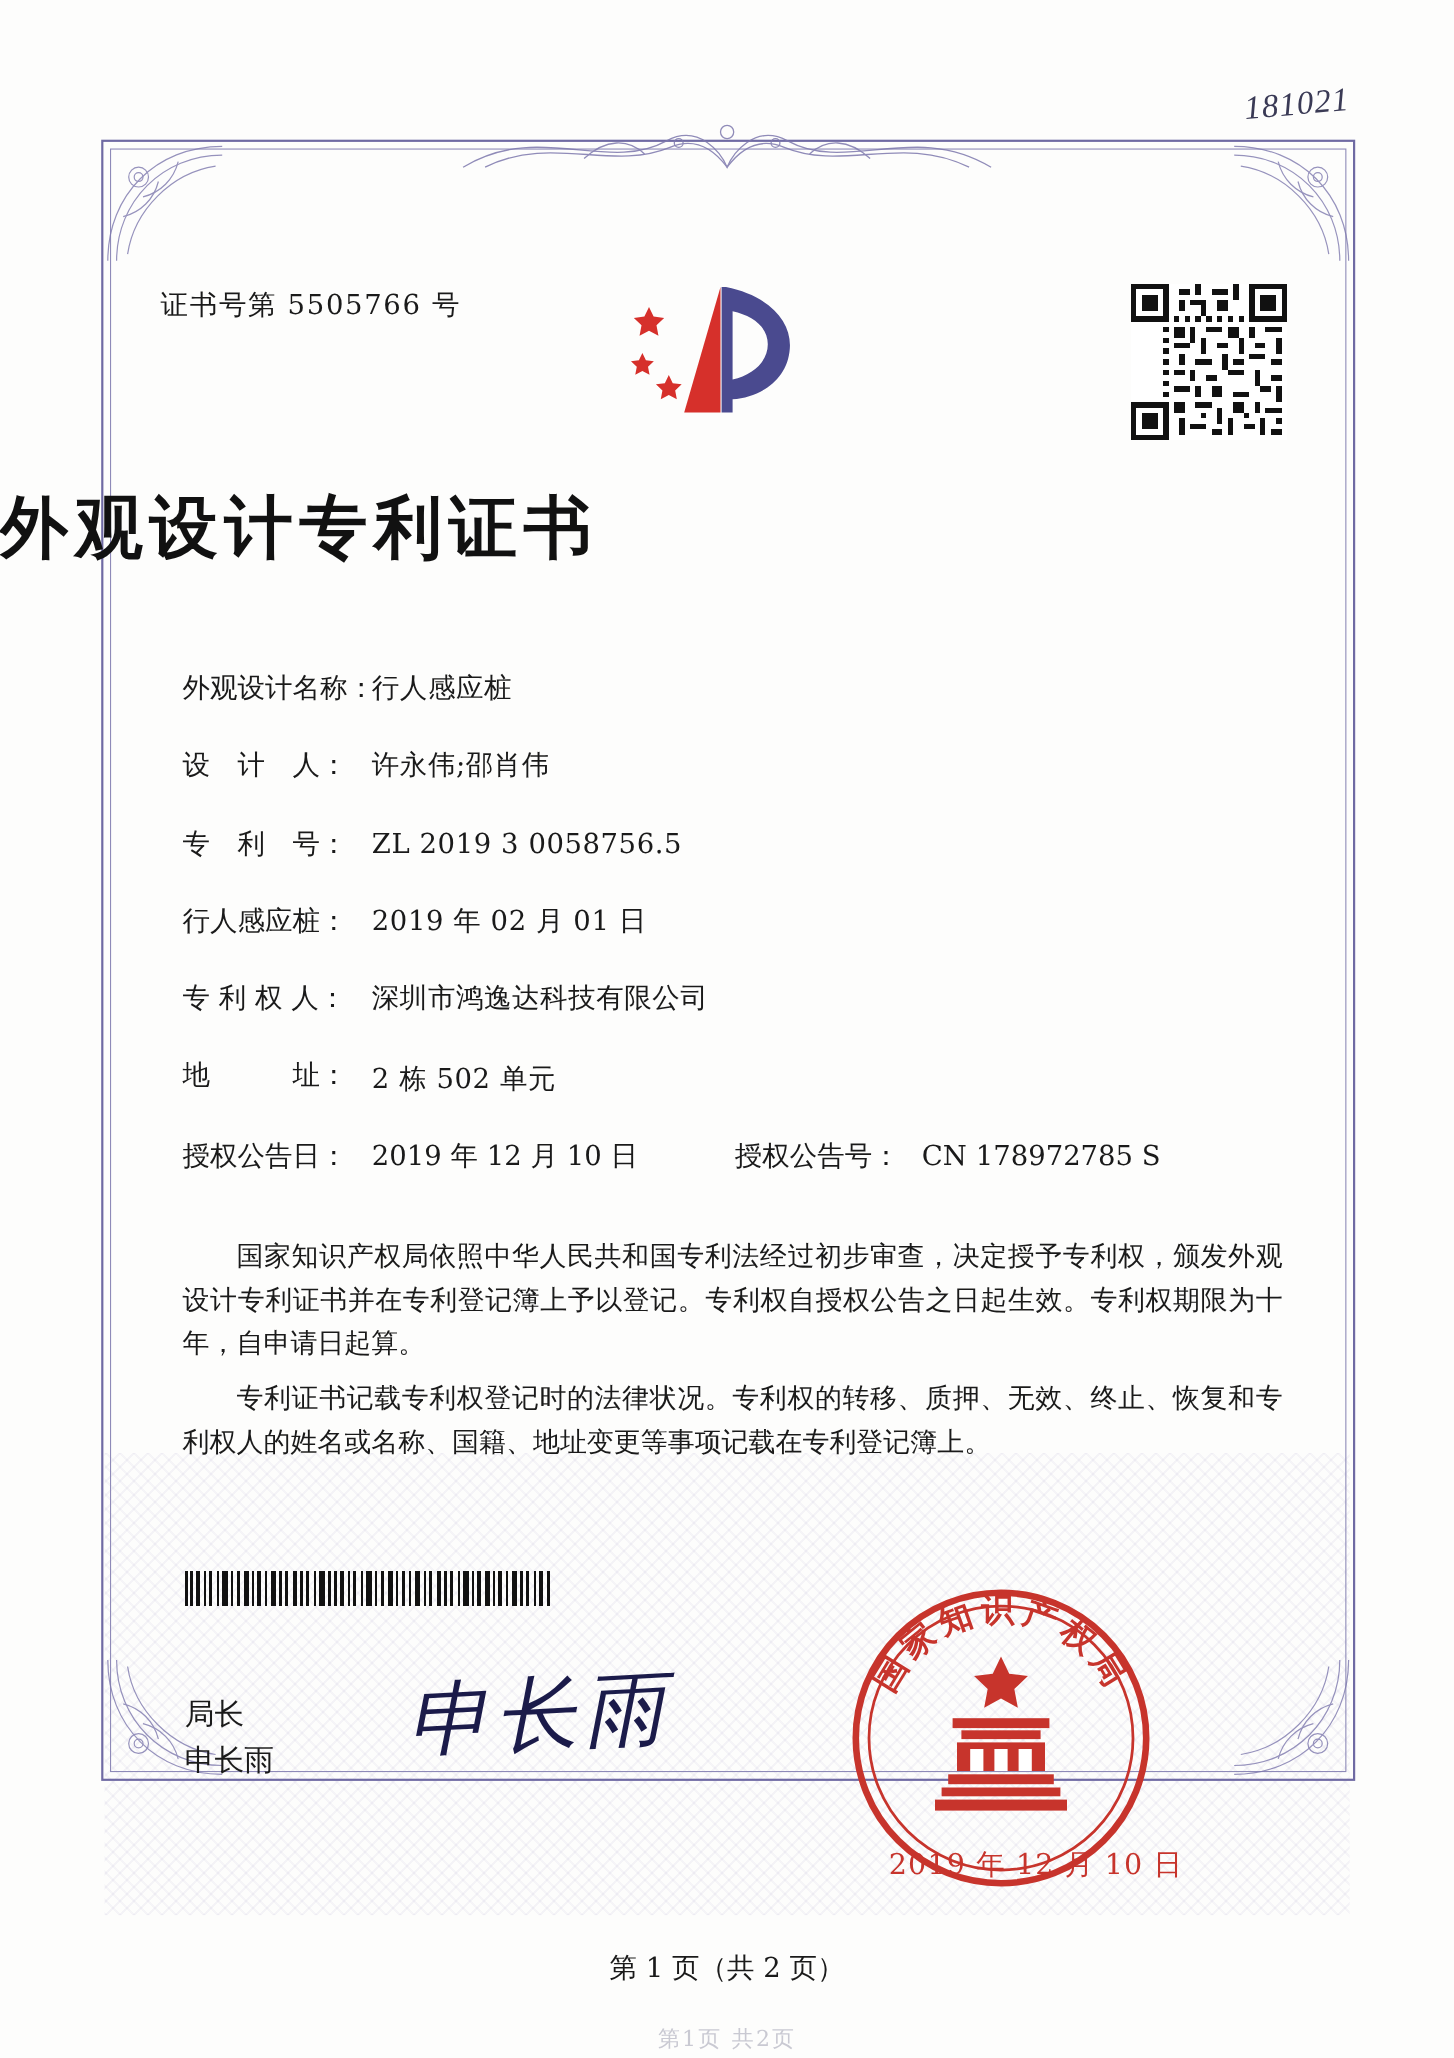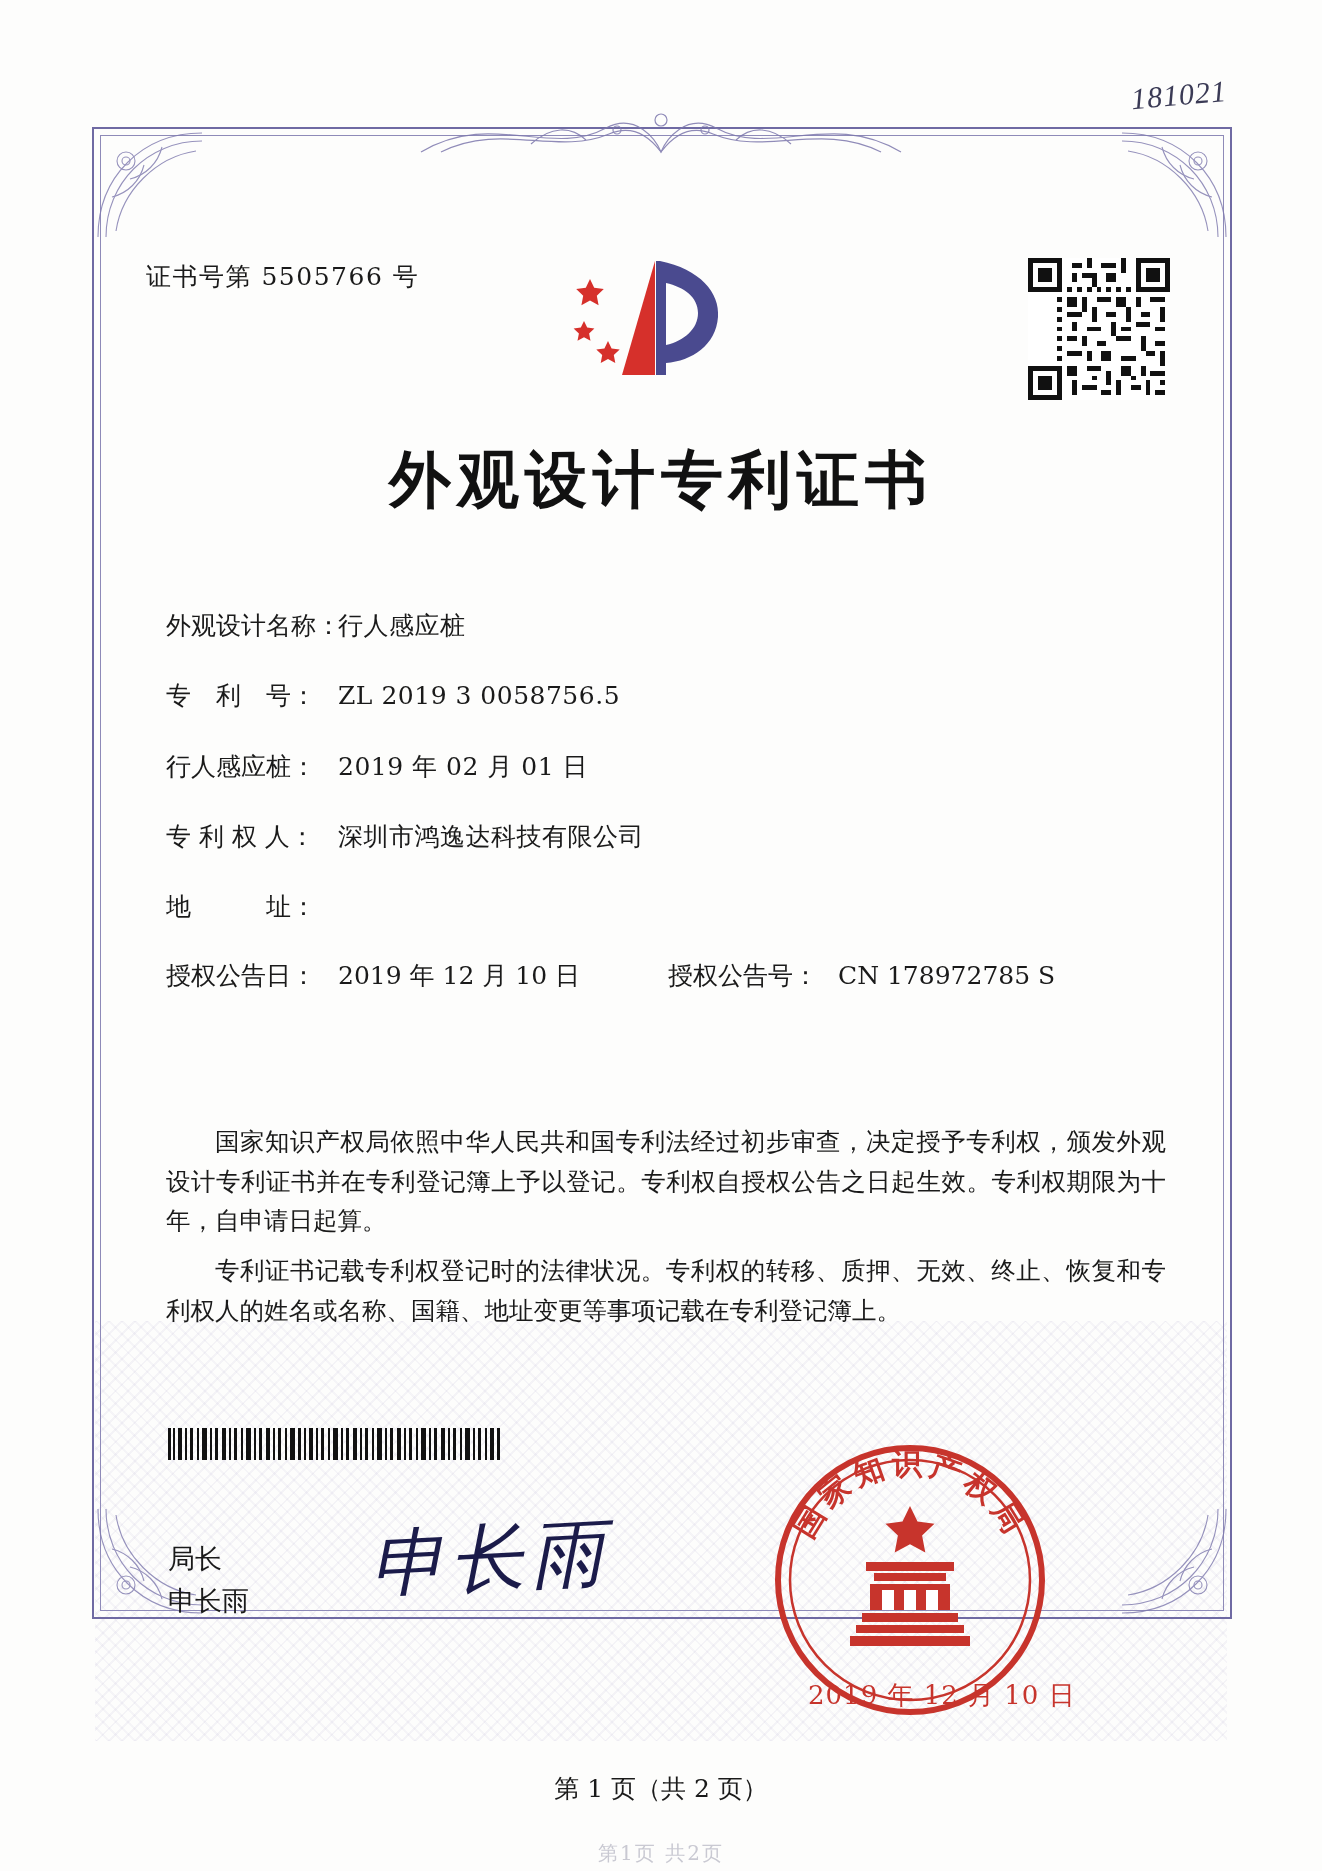--- a/index.html
+++ b/index.html
@@ -114,21 +114,21 @@
     top: 258px;
     width: 142px;
     height: 142px;
   }
 
   
   .title {
     position: absolute;
     left: 0; right: 0;
     top: 438px;
-    text-align: center;
+    text-align: left;
     font-size: 62px;
     font-weight: bold;
     letter-spacing: 6px;
     font-family: "DejaVu Serif", serif;
     color: #111;
   }
 
   
   .fields {
     position: absolute;
@@ -433,39 +433,44 @@
 
   <div class="title">外观设计专利证书</div>
 
   <div class="fields">
 
     <div class="field-row">
       <div class="field-label">外观设计名称：</div>
       <div class="field-value">行人感应桩</div>
     </div>
 
+    <div class="field-row">
+      <div class="field-label">设　计　人：</div>
+      <div class="field-value">许永伟;邵肖伟</div>
+    </div>
 
     <div class="field-row">
       <div class="field-label">专　利　号：</div>
       <div class="field-value">ZL 2019 3 0058756.5</div>
     </div>
 
     <div class="field-row">
       <div class="field-label">行人感应桩：</div>
       <div class="field-value">2019 年 02 月 01 日</div>
     </div>
 
     <div class="field-row">
       <div class="field-label">专 利 权 人：</div>
       <div class="field-value">深圳市鸿逸达科技有限公司</div>
     </div>
 
     <div class="field-row">
       <div class="field-label">地　　　址：</div>
       <div class="field-value">
+        <span class="cont">2 栋 502 单元</span>
       </div>
     </div>
 
     <div class="row-pub">
       <div class="pub-left-label">授权公告日：</div>
       <div class="pub-left-value">2019 年 12 月 10 日</div>
       <div class="pub-right-label">授权公告号：</div>
       <div class="pub-right-value">CN 178972785 S</div>
     </div>
 

